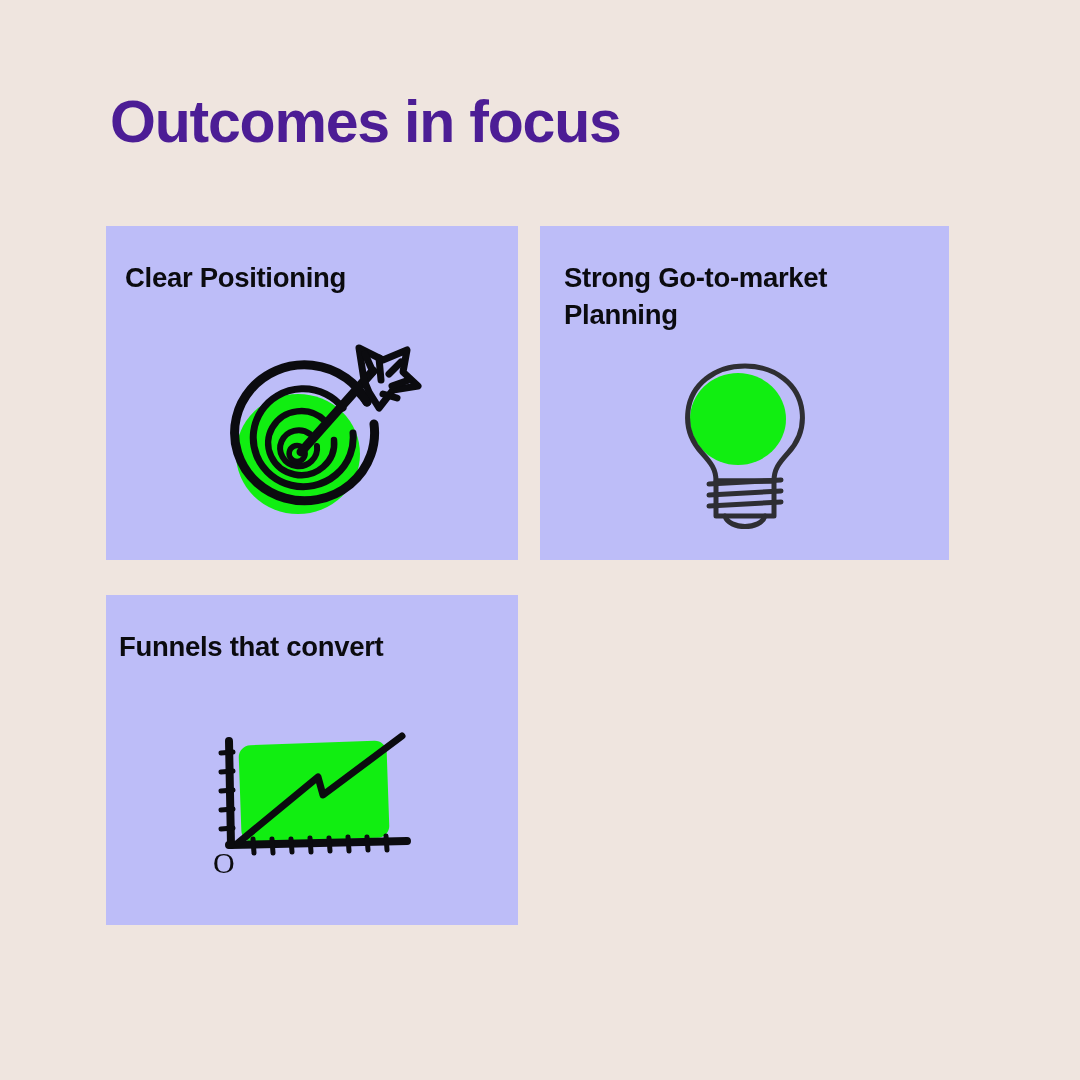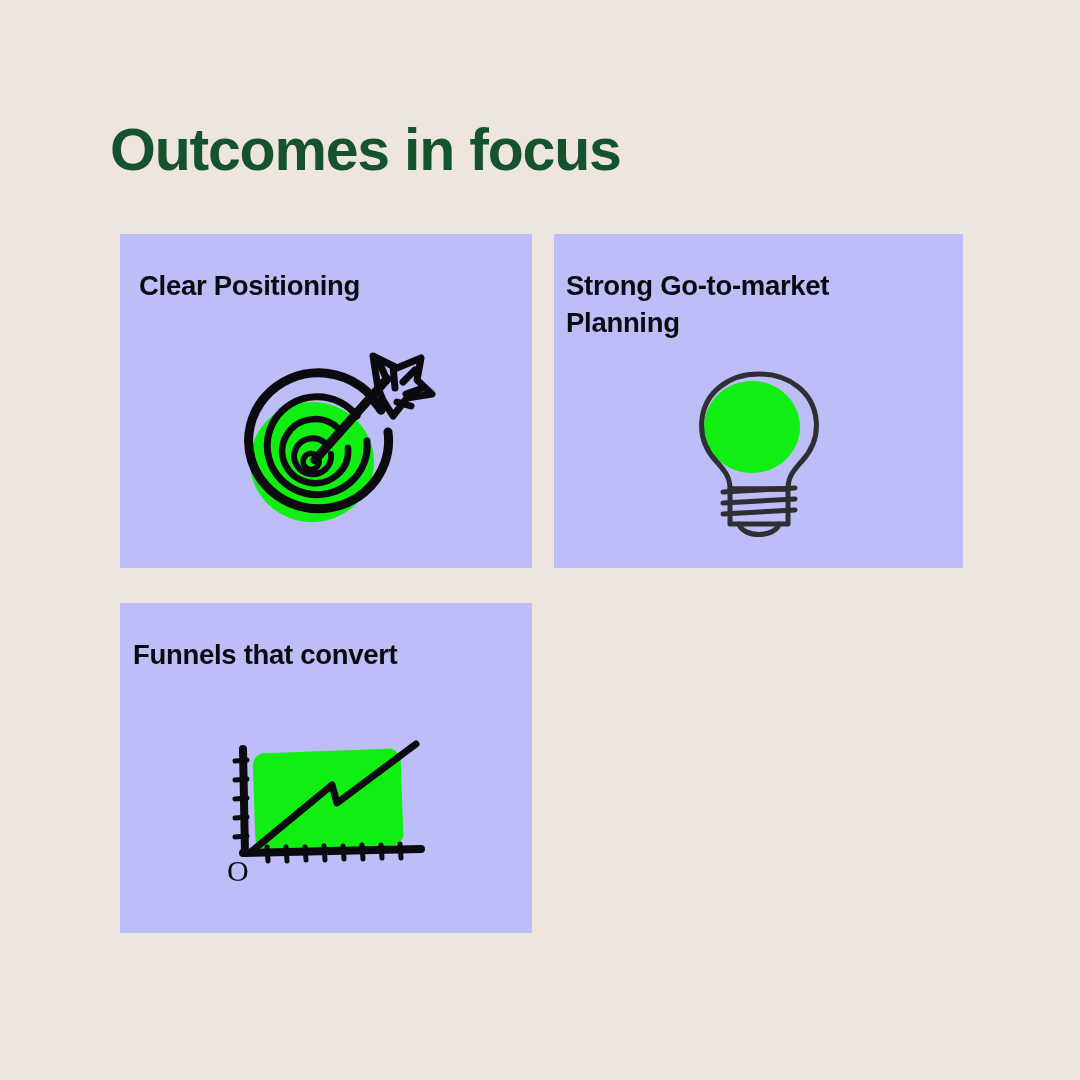--- a/index.html
+++ b/index.html
@@ -10,59 +10,58 @@
     width: 1080px;
     height: 1080px;
     background: #EFE5DF;
     font-family: "Liberation Sans", sans-serif;
     overflow: hidden;
     position: relative;
   }
   #page-title {
     position: absolute;
     left: 110px;
-    top: 120px;
+    top: 92px;
     font-size: 59px;
     font-weight: 700;
     letter-spacing: -1.2px;
-    color: #14532d;
+    color: #4c1d95;
     line-height: 1.05;
     white-space: nowrap;
     text-align: center;
   }
   #cards-grid {
     position: absolute;
-    left: 120px;
+    left: 106px;
     top: 226px;
     width: 843px;
     display: grid;
     grid-template-columns: 412px 409px;
     grid-template-rows: 334px 330px;
     column-gap: 22px;
     row-gap: 35px;
-    margin-top: 8px;
   }
   .card {
     background: #BDBDF8;
     position: relative;
     overflow: hidden;
   }
   .card-label {
     position: absolute;
     left: 0;
     right: 0;
     top: 34px;
     padding: 0 24px 0 19px;
     font-size: 27.5px;
     font-weight: 700;
     color: #0B0B0F;
     line-height: 1.33;
     letter-spacing: -0.3px;
   }
-  .card-2 .card-label { padding-left: 12px; }
+  .card-2 .card-label { padding-left: 24px; }
   .card-4 .card-label { padding-left: 13px; }
   .card-art {
     position: absolute;
     left: 0;
     right: 0;
     bottom: 0;
     top: 0;
     display: flex;
     align-items: center;
     justify-content: center;

